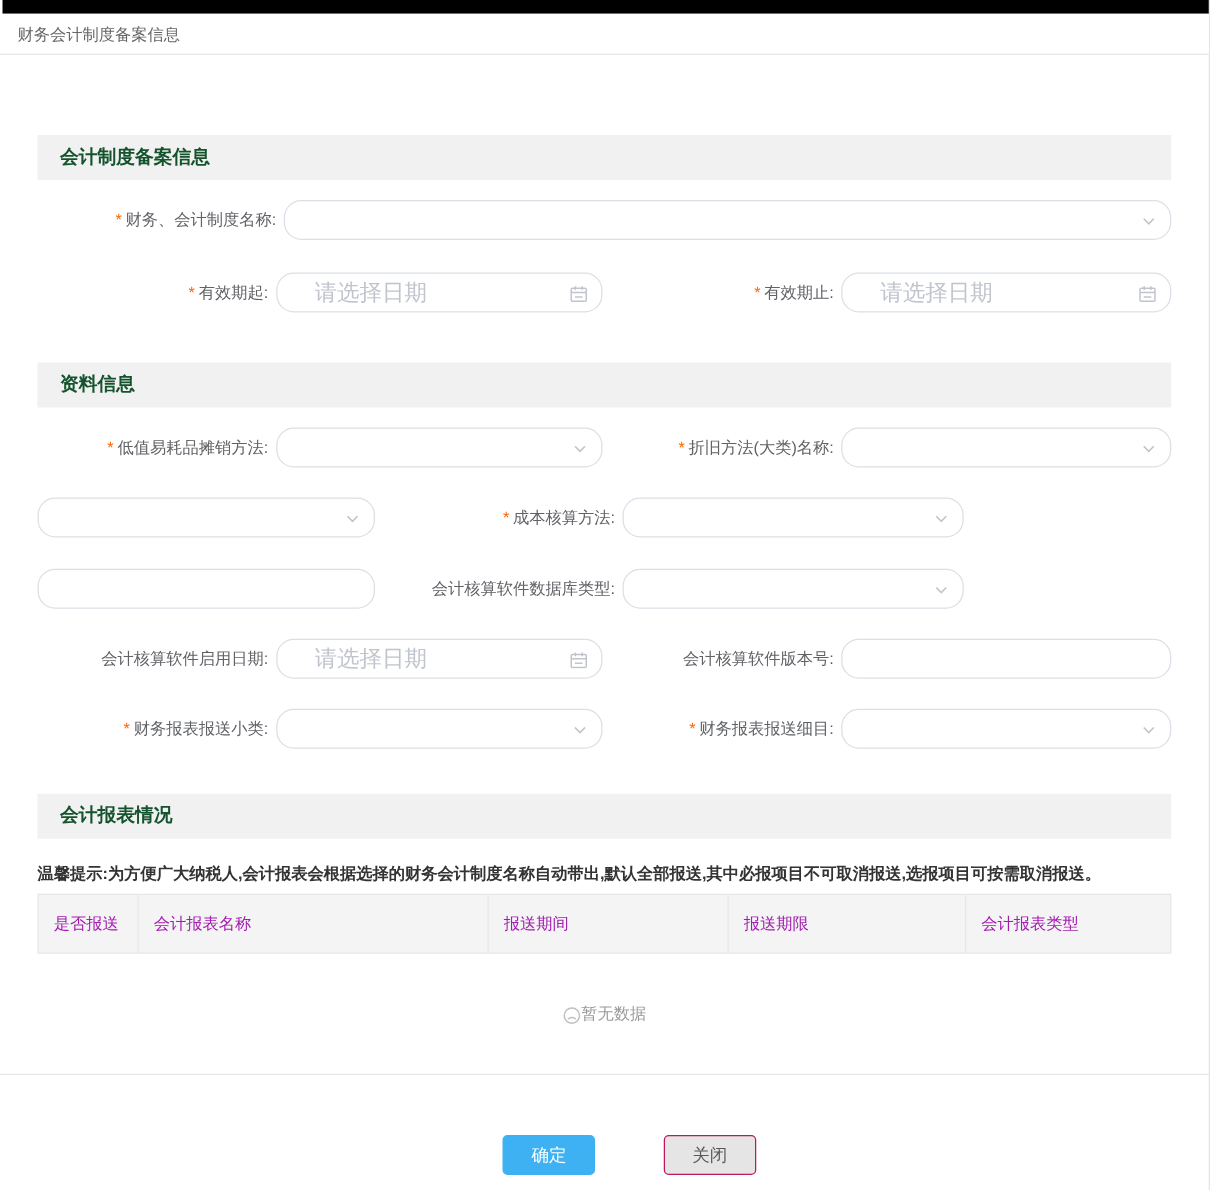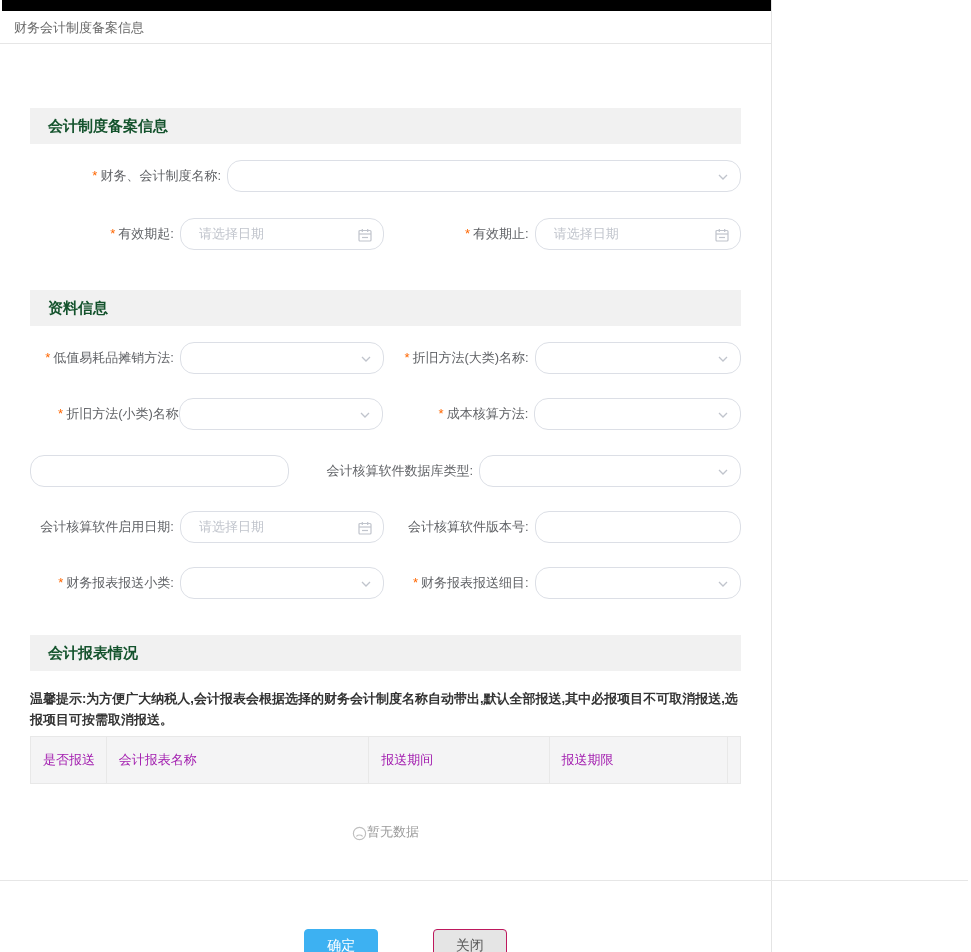--- a/index.html
+++ b/index.html
@@ -1,18 +1,18 @@
 <!DOCTYPE html>
 <html><head>
 <meta charset="utf-8">
 <style>
   * { margin:0; padding:0; box-sizing:border-box; }
   html,body { width:971px; height:952px; overflow:hidden; background:#fff;
               font-family:"Liberation Sans","DejaVu Sans",sans-serif; }
-  .page { width:772px; height:952px; border-right:1px solid #e4e4e4; background:#fff; }
+  .page { width:968px; height:952px; border-right:1px solid #e4e4e4; background:#fff; }
 
   .topbar { height:11px; background:#000; margin-left:2px; }
   .tabbar { height:33px; line-height:33px; padding-left:14px; font-size:13px; color:#666;
             border-bottom:1px solid #e6e6e6; background:#fff; }
 
   .content { padding:0 30px; }
 
   .section-bar { height:36px; line-height:36px; background:#f1f1f1; padding-left:18px;
                  font-size:15px; font-weight:bold; color:#14532d; }
   .sb1 { margin-top:64px; }
@@ -25,22 +25,22 @@
   .flabel { width:197px; text-align:right; padding-right:6px; font-size:13px; color:#606266;
             line-height:32px; white-space:nowrap; }
   .flabel.r { width:198px; }
   .flabel.nogap { padding-right:0; }
   .req { color:#f60; margin-right:3px; }
 
   .ctl { position:relative; height:32px; border:1px solid #dcdfe6; border-radius:14px; background:#fff; }
   .w270 { width:270px; } .w273 { width:273px; } .wfull { flex:1; }
   .ctl .chev { position:absolute; right:11px; top:10px; }
   .ctl .cal  { position:absolute; right:11px; top:9px; }
-  .ctl input { position:absolute; left:4px; top:0; width:100%; height:100%; border:none; outline:none;
-               background:transparent; border-radius:14px; padding:0 32px 0 14px; font-size:13px; color:#333;
+  .ctl input { position:absolute; left:16px; top:0; width:100%; height:100%; border:none; outline:none;
+               background:transparent; border-radius:14px; padding:0 32px 0 14px; font-size:18px; color:#333;
                font-family:Liberation Serif, serif; }
   .ctl input::placeholder { color:#c0c4cc; }
 
   .notice { margin-top:17px; font-size:13px; font-weight:bold; color:#333; line-height:21px; }
 
   .rtable { margin-top:6px; }
   .thead { display:flex; height:48px; background:#f4f4f5; border:1px solid #e8e8e8; }
   .th { display:flex; align-items:center; padding-left:12px; font-size:13px; color:#a21caf;
         border-right:1px solid #e8e8e8; overflow:hidden; white-space:nowrap; }
   .th:last-child { border-right:none; }
@@ -113,21 +113,20 @@
       </div>
       <div class="flabel r"><span class="req">*</span><span>折旧方法(大类)名称:</span></div>
       <div class="ctl w273">
         <svg class="chev" width="12" height="12" viewBox="0 0 12 12">
             <path d="M2 4l4 4 4-4" fill="none" stroke="#c0c4cc" stroke-width="1.3"></path>
           </svg>
       </div>
     </div>
 
     <div class="frow mt24">
-      <div class="flabel nogap"><span class="req">*</span><span>折旧方法(小类)名称</span></div>
       <div class="ctl w270">
         <svg class="chev" width="12" height="12" viewBox="0 0 12 12">
             <path d="M2 4l4 4 4-4" fill="none" stroke="#c0c4cc" stroke-width="1.3"></path>
           </svg>
       </div>
       <div class="flabel r"><span class="req">*</span><span>成本核算方法:</span></div>
       <div class="ctl w273">
         <svg class="chev" width="12" height="12" viewBox="0 0 12 12">
             <path d="M2 4l4 4 4-4" fill="none" stroke="#c0c4cc" stroke-width="1.3"></path>
           </svg>

